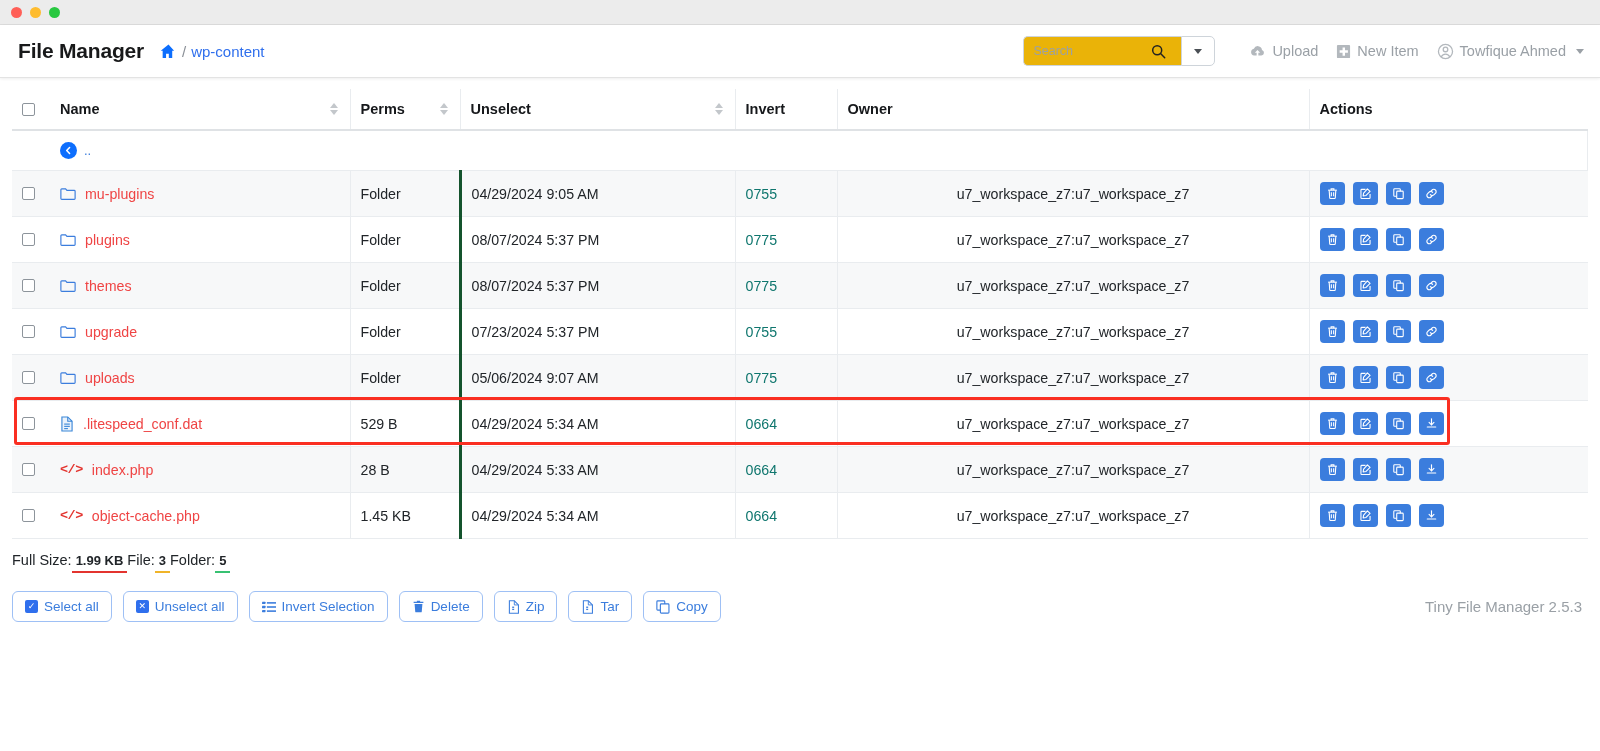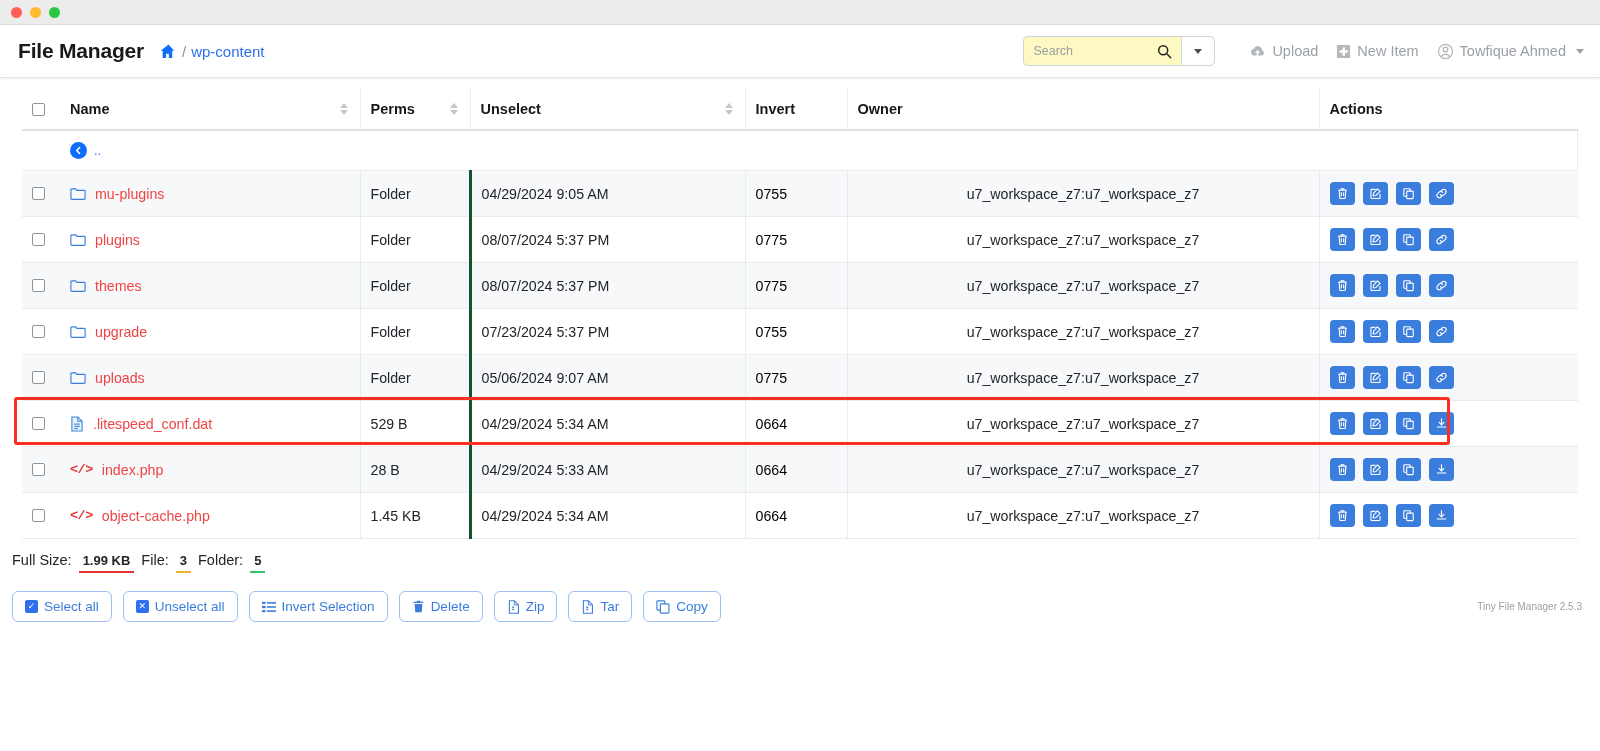--- a/index.html
+++ b/index.html
@@ -43,22 +43,22 @@
   .bc-link { color: #2f6fed; text-decoration: none; font-size: 15px; }
 
   .header-right { margin-left: auto; display: flex; align-items: center; }
 
   .search-group { display: flex; align-items: stretch; height: 30px; margin-right: 16px; }
   .search-box {
     display: flex; align-items: center;
     border: 1px solid #ced4da;
     border-right: none;
     border-radius: 5px 0 0 5px;
-    background: #fef9c3;
-    width: 158px; padding: 0 9px; justify-content: space-between;
+    background: #eab308;
+    width: 158px; padding: 0 9px;
   }
   .search-box input {
     border: none; outline: none; font-size: 12.5px;
     color: #495057; width: 118px;
     font-family: "Liberation Sans", sans-serif;
     background: transparent;
   }
   .search-box input::placeholder { color: #9aa0a6; }
   .search-icon { color: #222; display: flex; }
   .search-caret {
@@ -77,21 +77,21 @@
     cursor: pointer; white-space: nowrap;
   }
   .hdr-action .gl { display: flex; align-items: center; color: #b3b8bd; }
   .mini-caret {
     width: 0; height: 0; margin-left: 4px;
     border-left: 4px solid transparent; border-right: 4px solid transparent;
     border-top: 5px solid #9aa0a6;
   }
 
   
-  .table-wrap { padding: 0 22px; margin-top: 11px; position: relative; }
+  .table-wrap { padding: 0 12px; margin-top: 11px; position: relative; }
   table { width: 100%; border-collapse: collapse; table-layout: fixed; }
 
   thead th {
     text-align: left; font-size: 14.5px; font-weight: bold; color: #16181b;
     padding: 12px 10px; border-bottom: 2px solid #dfe2e5;
     background: #fff; vertical-align: middle;
   }
   .th-inner { display: flex; align-items: center; }
   .sort-arrows { margin-left: auto; display: flex; flex-direction: column; gap: 2px; padding-right: 2px; }
   .sa-up { width:0;height:0;border-left:4px solid transparent;border-right:4px solid transparent;border-bottom:5px solid #c3c7cb; }
@@ -124,42 +124,42 @@
     width: 13px; height: 13px; border: 1px solid #8d949b;
     border-radius: 2px; background: #fff; display: block;
   }
 
   .name-cell { display: flex; align-items: center; gap: 9px; }
   .folder-icon { color: #3b7ddd; display: flex; }
   .doc-icon { color: #3b87d8; display: flex; }
   .code-icon { color: #e3342f; font-family: "Liberation Mono", monospace; font-size: 13.5px; font-weight: bold; letter-spacing: -.5px; }
   .nm { color: #ef4444; text-align: center; }
 
-  .perm-link { color: #000000; text-decoration: none; }
+  .perm-link { color: #0f766e; text-decoration: none; }
 
   .parent-row td { border-bottom: 1px solid #e9ecef; }
   .parent-link { display: flex; align-items: center; gap: 7px; }
   .back-circle {
     width: 17px; height: 17px; border-radius: 50%;
     background: #0d6efd; display: flex; align-items: center; justify-content: center;
   }
   .dots { color: #3b7ddd; font-size: 13px; }
 
   
   .actions-cell { padding-left: 10px; }
   .act-group { display: flex; gap: 8px; }
   .act-btn {
     width: 25px; height: 23px; border-radius: 4px;
     background: #3b7ddd; display: flex; align-items: center; justify-content: center;
     cursor: pointer; color: #fff;
   }
 
   
   .summary {
-    display: flex; align-items: baseline; gap: 7px;
+    display: flex; align-items: baseline; 
     font-size: 14.5px; color: #212529;
     padding: 13px 10px 10px 12px;
   }
   .sum-label { color: #212529; }
   .sum-val {
     font-size: 13px; font-weight: bold; padding: 0 4px 3px 4px;
     display: inline-block;
   }
   .u-red    { border-bottom: 2.5px solid #e3342f; }
   .u-yellow { border-bottom: 2.5px solid #f0b429; }
@@ -178,21 +178,21 @@
     cursor: pointer; white-space: nowrap;
     font-family: "Liberation Sans", sans-serif;
   }
   .tb-icon { display: flex; align-items: center; color: #3b7ddd; }
   .sq-icon {
     width: 13px; height: 13px; background: #2f6fed; border-radius: 2px;
     display: flex; align-items: center; justify-content: center; color: #fff;
     font-size: 9px; line-height: 1;
   }
   .footer-version {
-    margin-left: auto; color: #9aa0a6; font-size: 10px; padding-right: 6px; text-align: center;
+    margin-left: auto; color: #9aa0a6; font-size: 15px; padding-right: 6px; text-align: center;
   }
 
   
   .annot {
     position: absolute; border: 3px solid #fa2f22;
     border-radius: 3px; pointer-events: none; z-index: 6;
   }
 </style>
 </head>
 <body>

